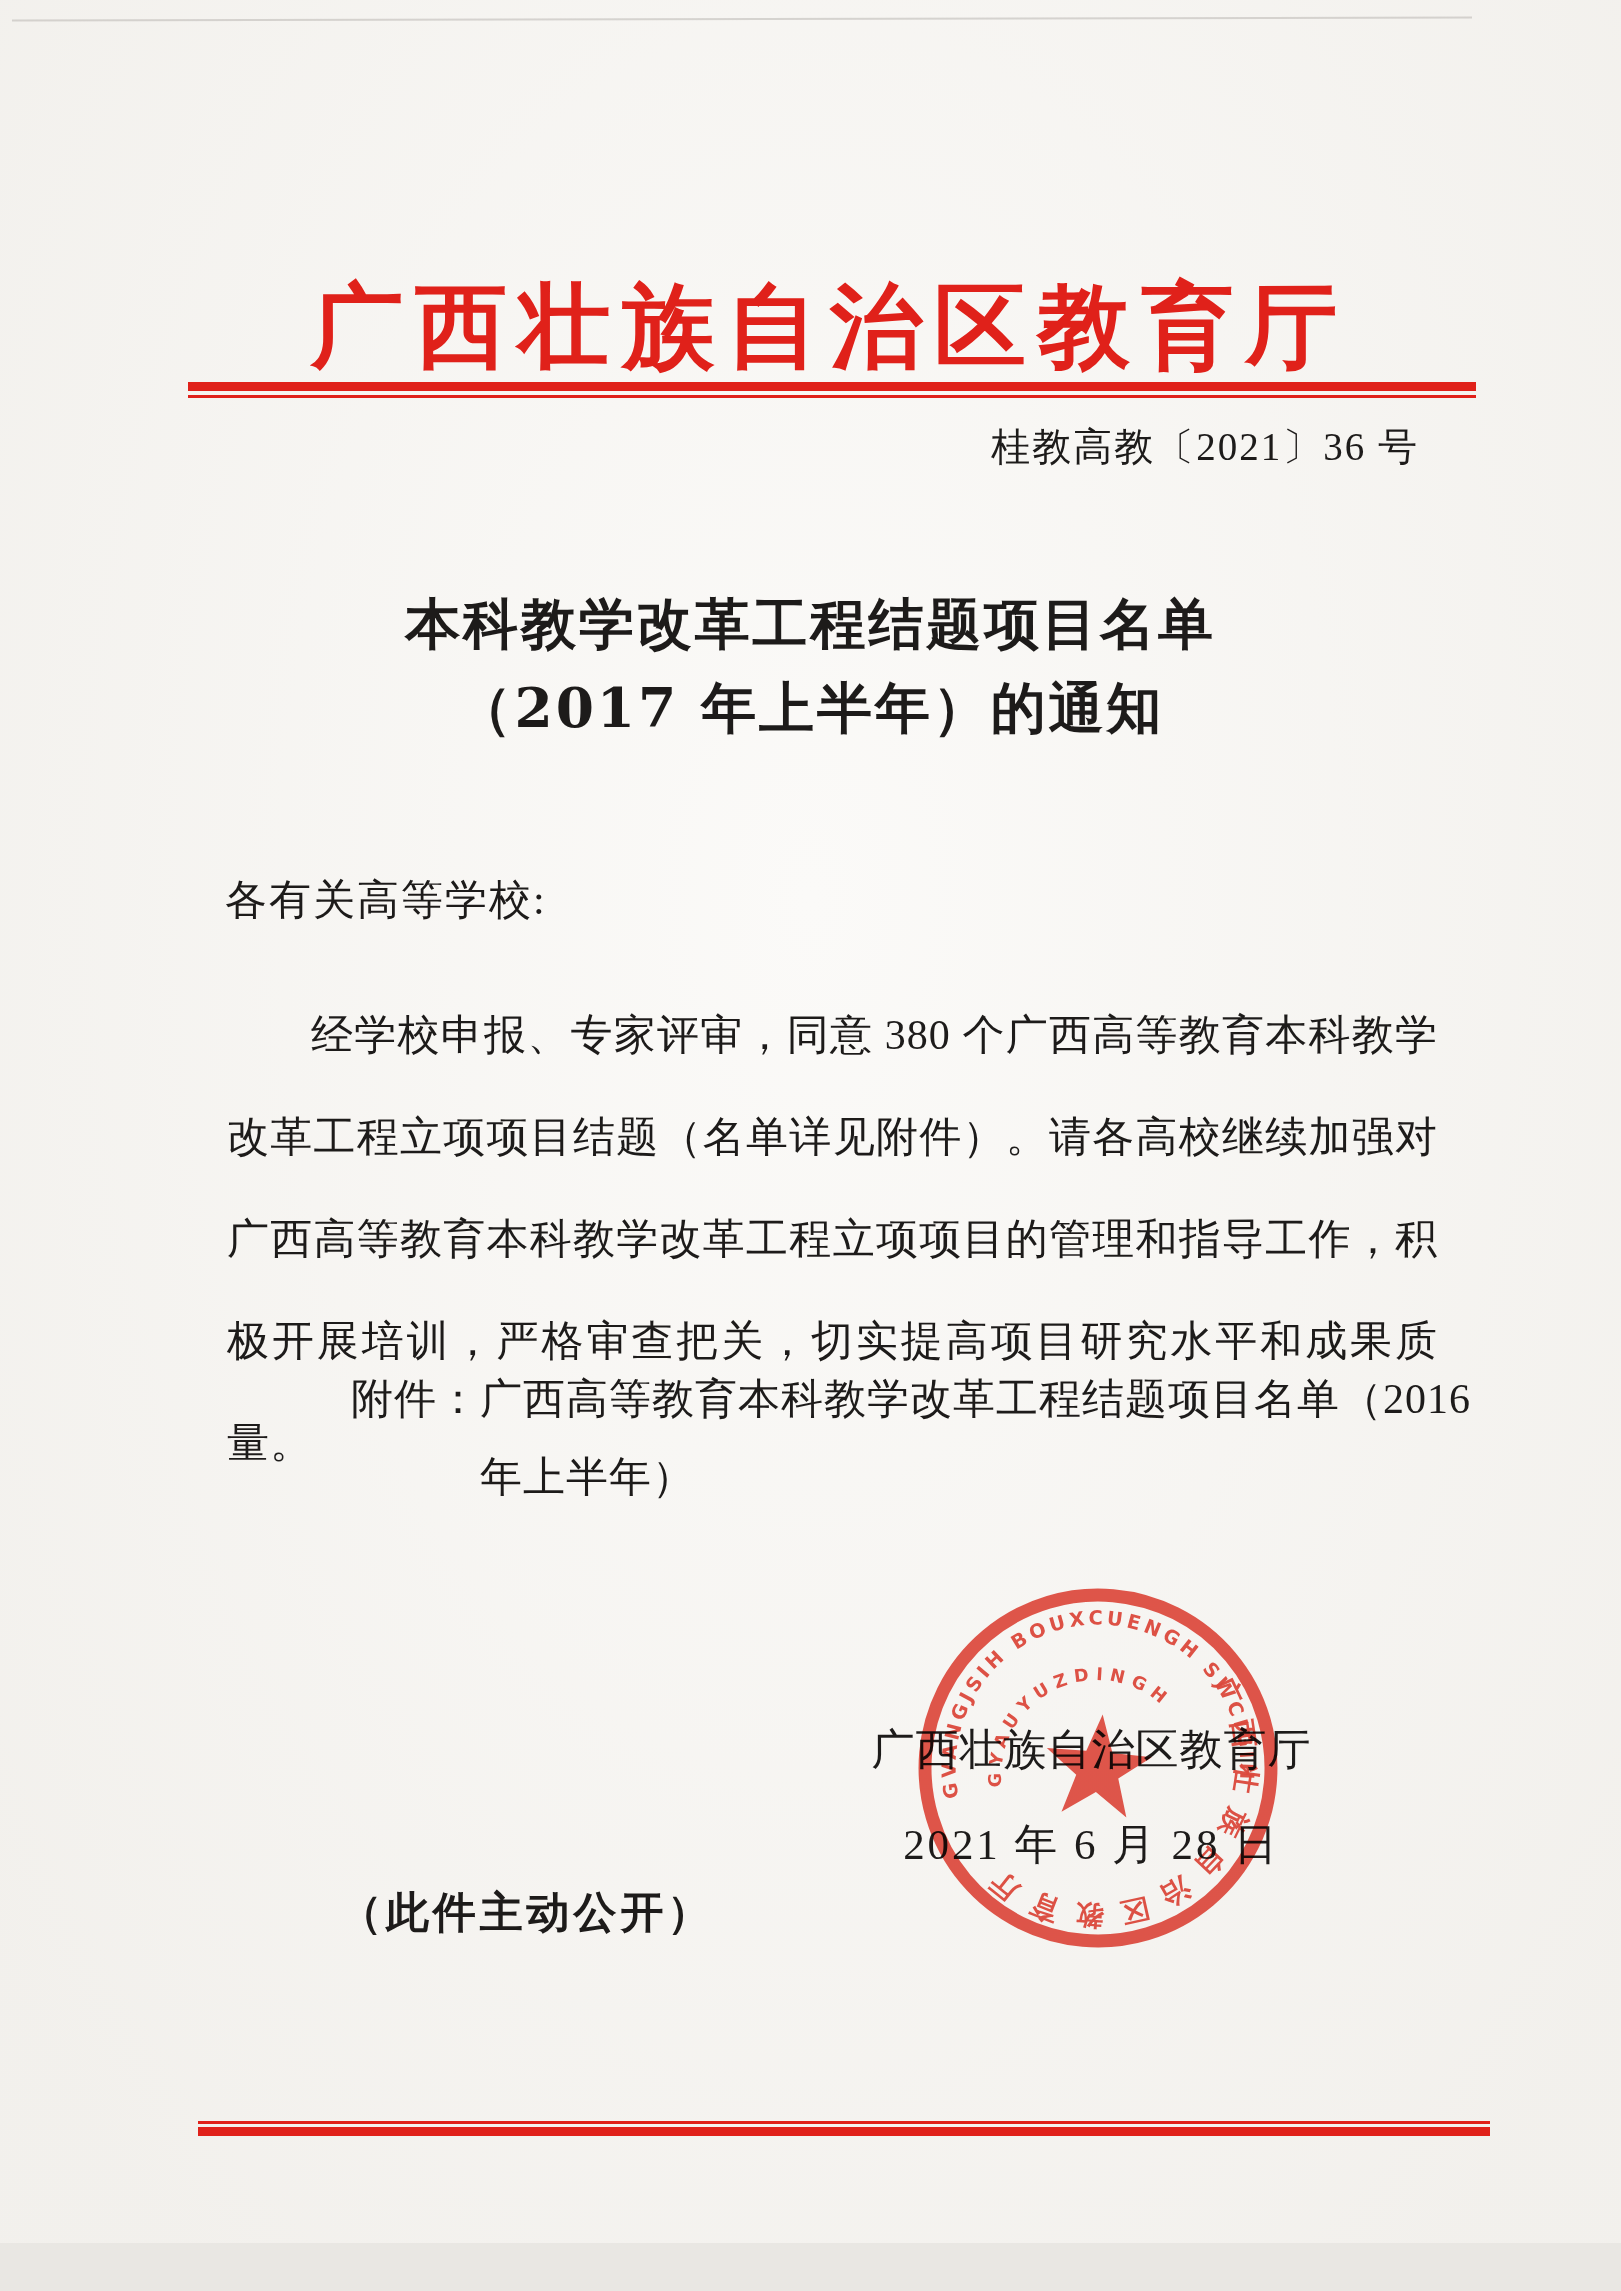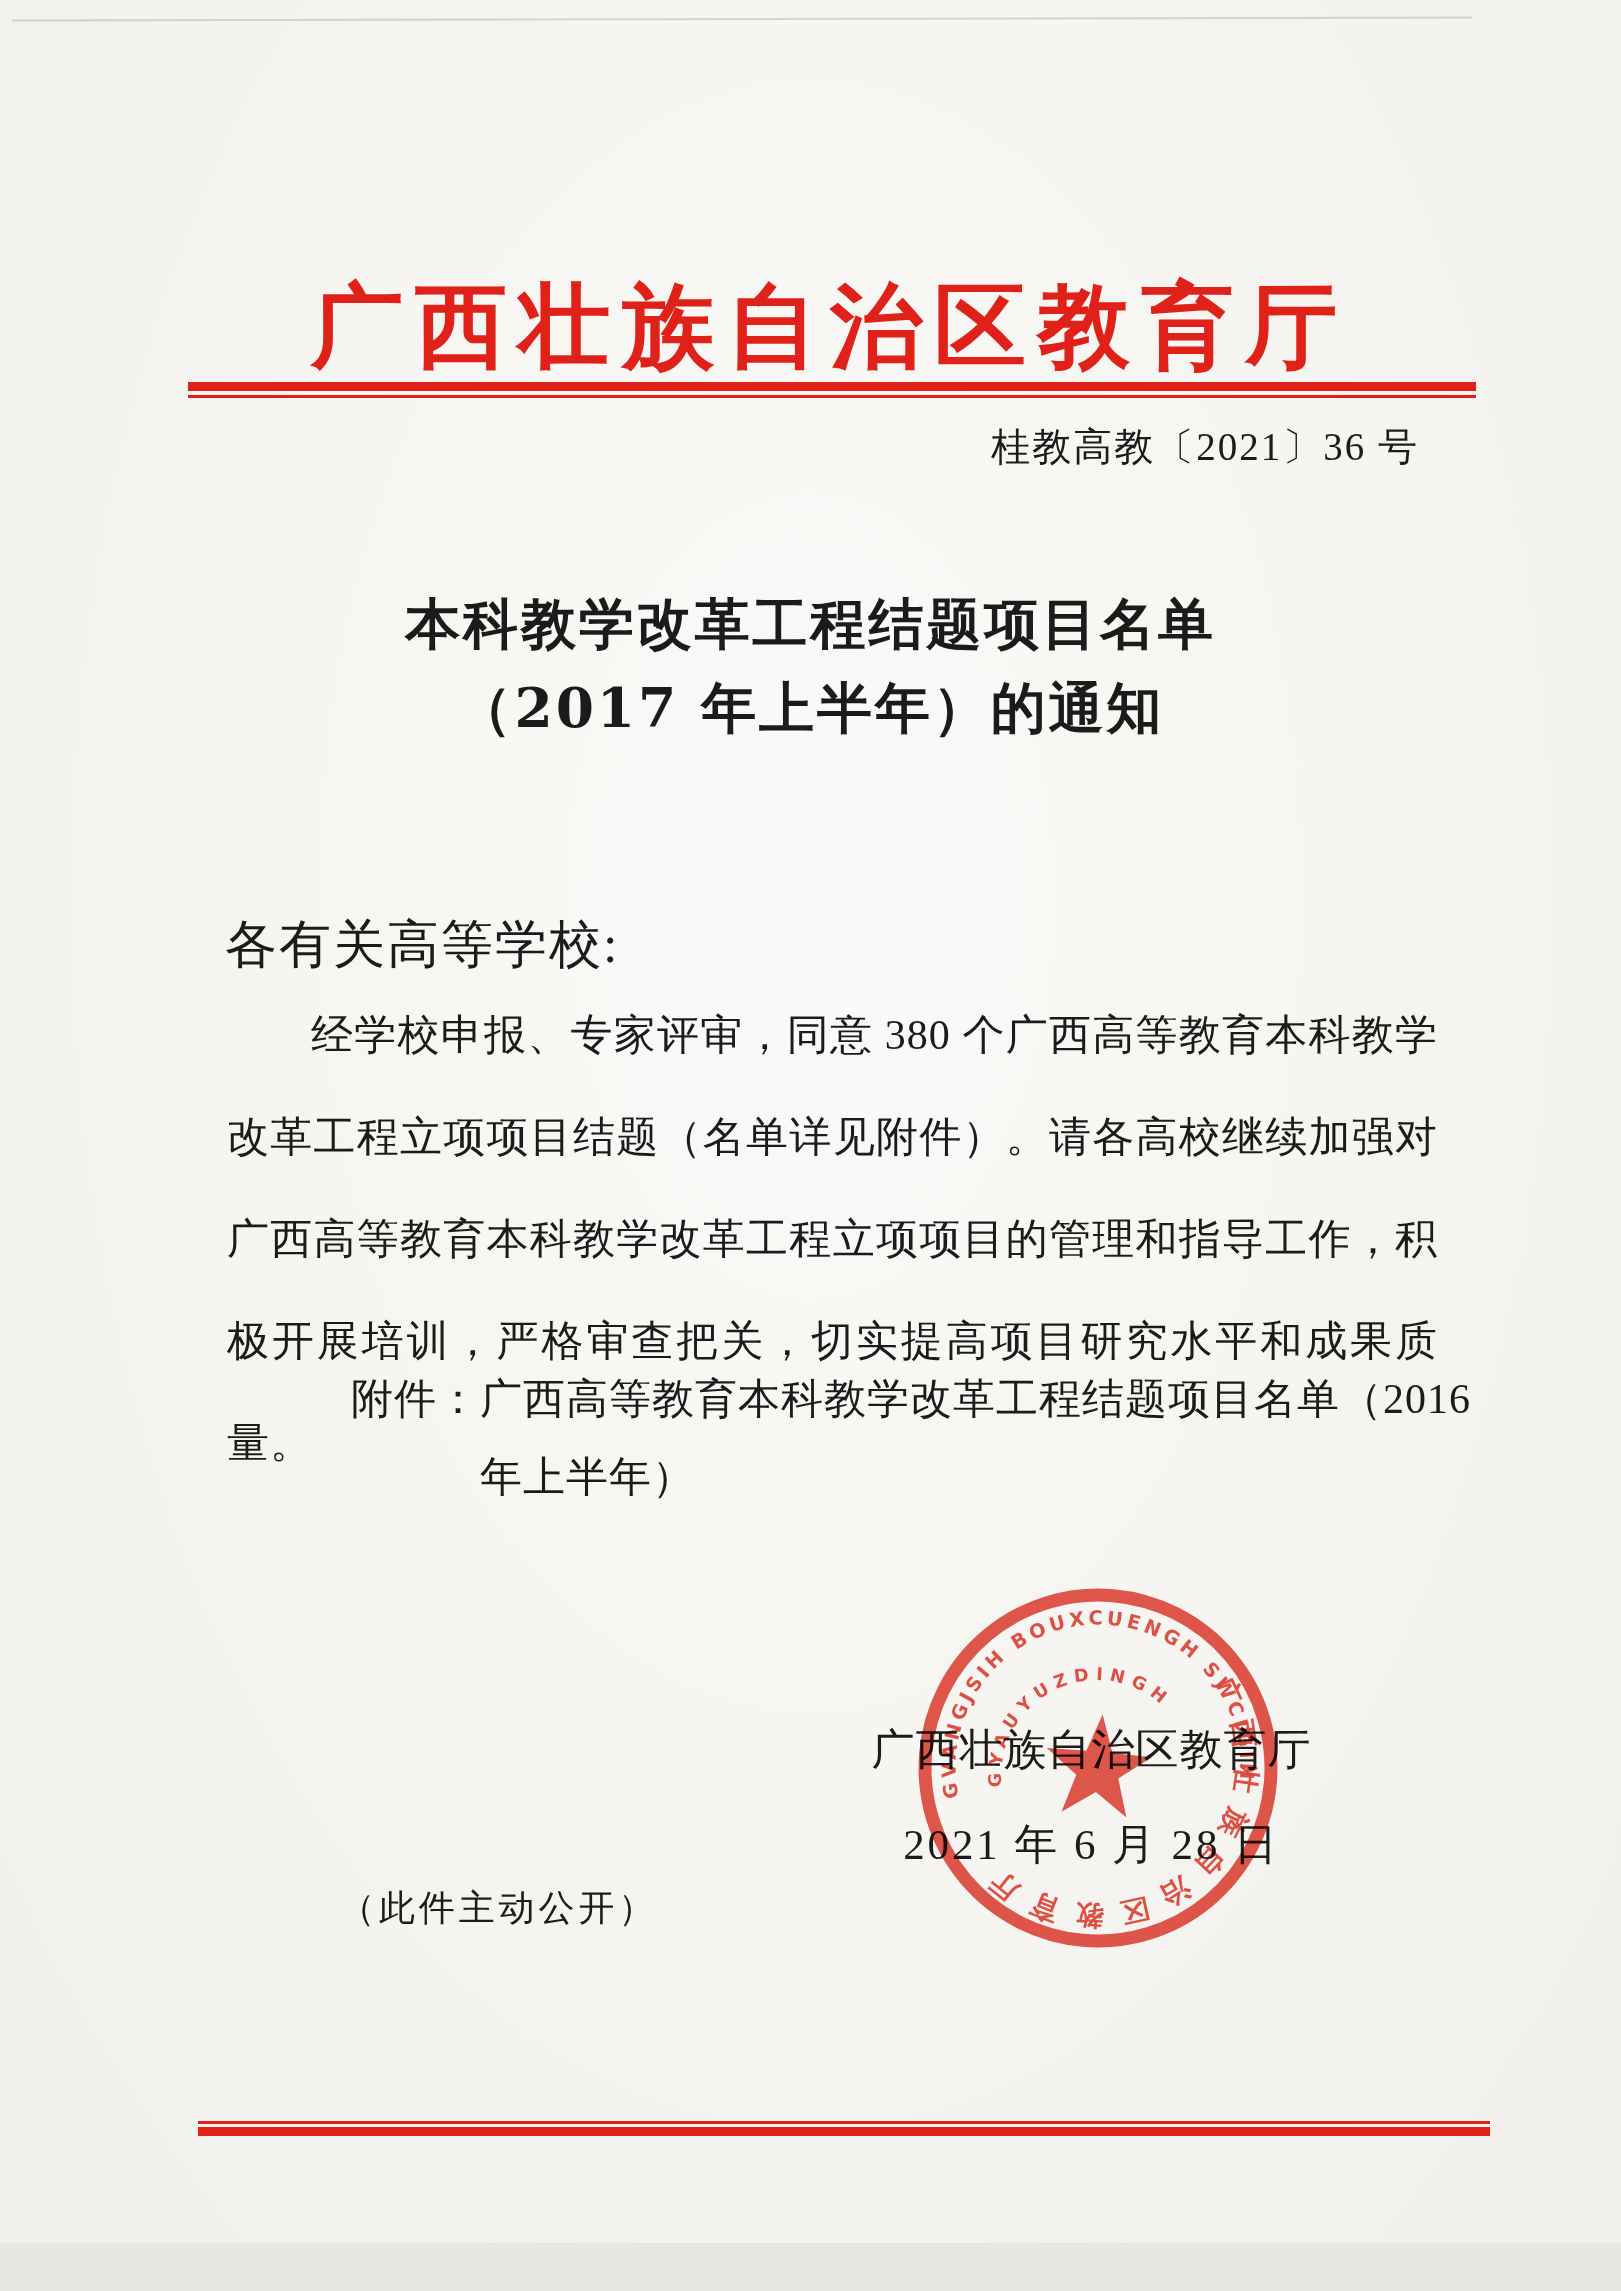--- a/index.html
+++ b/index.html
@@ -64,22 +64,22 @@
     text-align: center;
     font-family: "DejaVu Serif", serif;
     font-weight: bold;
     font-size: 55px;
     line-height: 84px;
     letter-spacing: 2.9px;
   }
 
   .salutation {
     position: absolute;
-    top: 910px; left: 225px;
-    font-size: 52px;
+    top: 872px; left: 225px;
+    font-size: 42px;
     letter-spacing: 2px;
   }
 
   .body-paragraph {
     position: absolute;
     top: 984px; left: 227px; width: 1211px;
     font-size: 42px;
     line-height: 102px;
     text-align: justify;
     text-indent: 84px;
@@ -115,22 +115,23 @@
     width: 370px; height: 370px;
     mix-blend-mode: multiply;
     opacity: 0.92;
     z-index: 3;
     pointer-events: none;
   }
 
   .disclosure {
     position: absolute;
     top: 1884px; left: 339px;
-    font-size: 36px;
+    font-size: 43px;
     letter-spacing: 3.9px;
+    font-weight: bold;
   }
 </style>
 </head>
 <body>
 
 <div class="page" style="--red:#e0211a;">
 
   <div class="scan-artifact"></div>
 
   <div class="masthead">广西壮族自治区教育厅</div>

